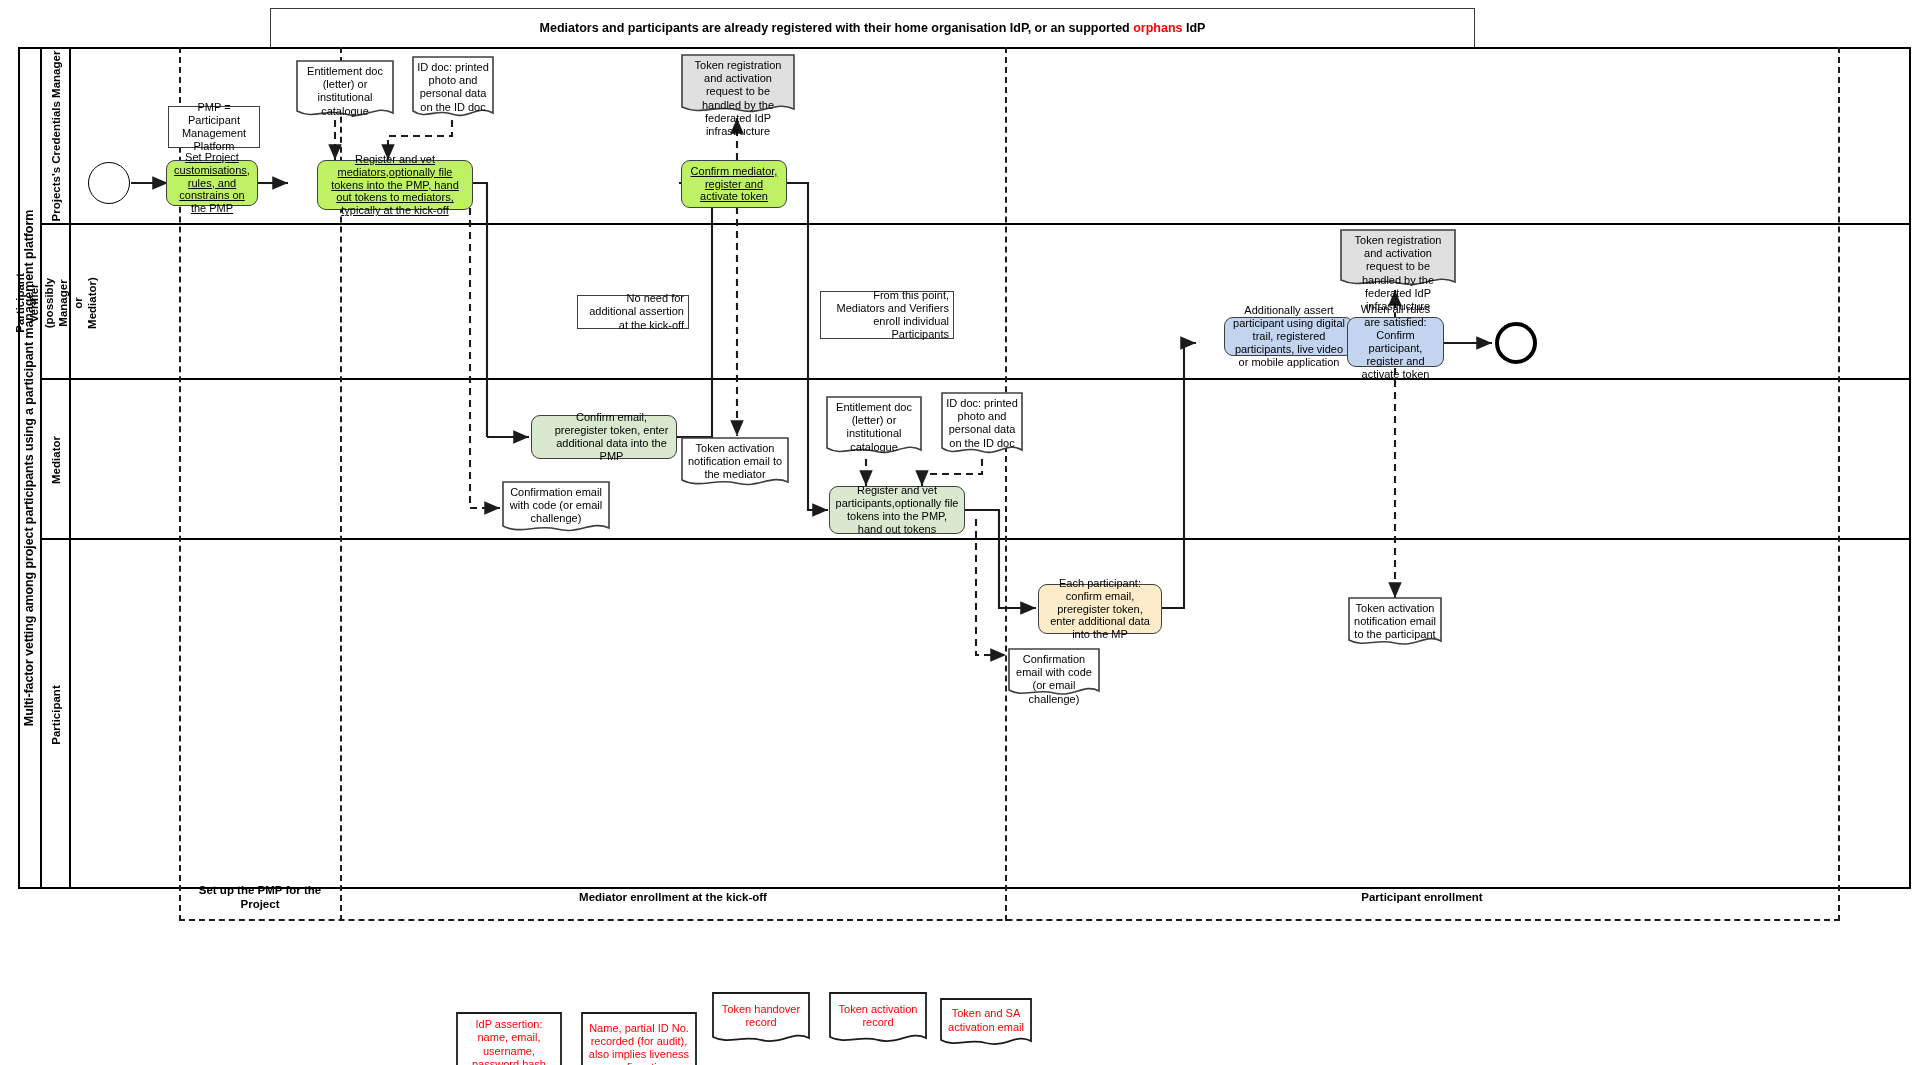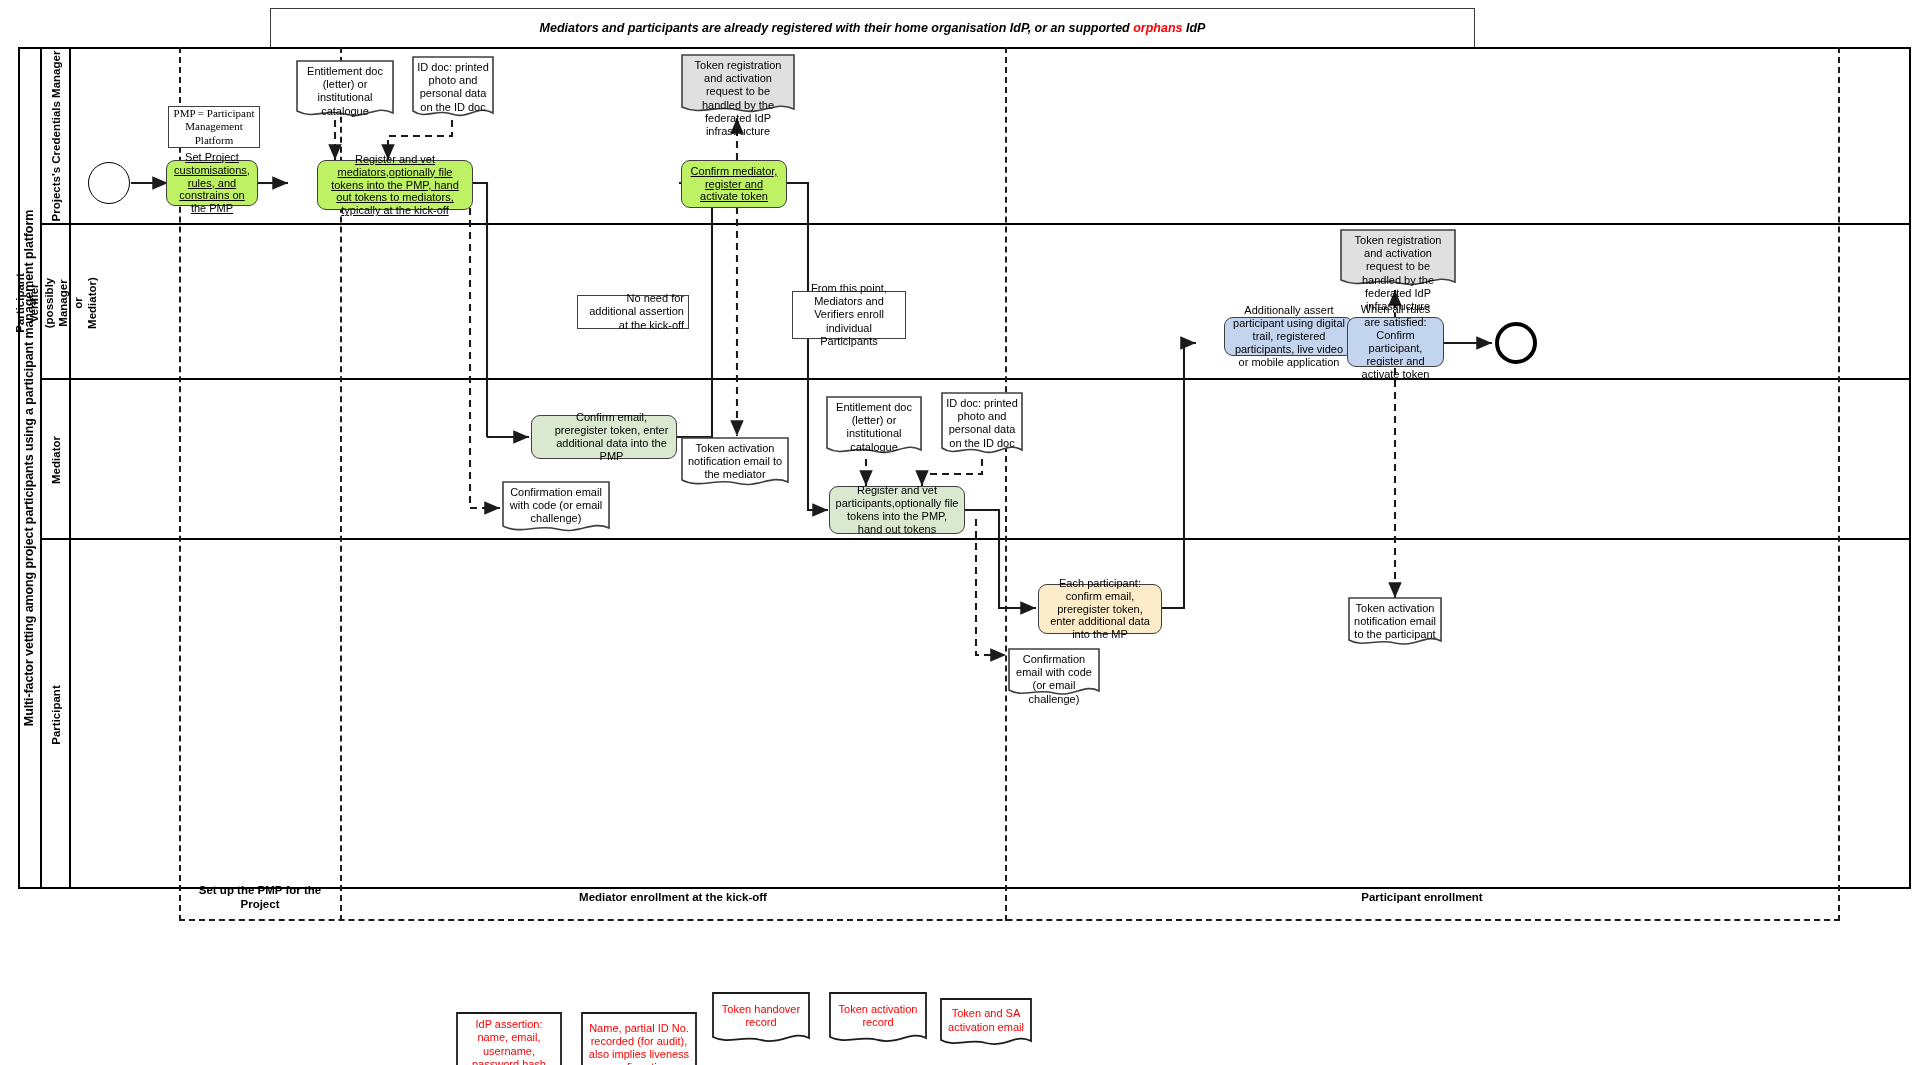--- a/index.html
+++ b/index.html
@@ -22,21 +22,21 @@
   .lane.last{border-bottom:none;}
   .lane-hdr{left:42px;width:29px;border-right:2px solid #000;}
   .lane-hdr span{
      position:absolute;left:50%;top:50%;
      transform:translate(-50%,-50%) rotate(-90deg);
      white-space:nowrap;font-size:11.5px;font-weight:bold;text-align:center;}
   .lane-hdr span.two-line{white-space:pre-line;line-height:1.25;}
 
   
   #hdrbar{left:270px;top:8px;width:1205px;height:39px;border:1px solid #3b3b3b;
-          border-bottom:none;background:#fff;font-style:italic;}
+          border-bottom:none;background:#fff;}
   #hdrbar .t{font-size:12.5px;font-weight:bold;white-space:nowrap;}
   .red{color:#ff0000;}
 
   
   .task{border:1.4px solid #3f3f3f;border-radius:9px;font-size:11px;line-height:1.18;
         padding:3px 5px;background:#fff;}
   .task.orange{background:#bef264;text-decoration:underline;}
   .task.green{background:#d9e8ce;}
   .task.blue{background:#c3d4ef;}
   .task.cream{background:#fcecc9;}
@@ -161,21 +161,21 @@
 
       <path d="M1395,320 L1395,290" marker-end="url(#ahd)"></path>
 
       <path d="M1395,368 L1395,598" marker-end="url(#ahd)"></path>
     </g>
   </svg>
 
   <div class="abs ev start" style="left:88px;top:162px;width:42px;height:42px;"></div>
   <div class="abs ev end" style="left:1495px;top:322px;width:42px;height:42px;"></div>
 
-  <div class="abs ctr note" style="left:168px;top:106px;width:92px;height:42px;font-family:Liberation Serif, serif;">PMP = Participant Management Platform</div>
+  <div class="abs ctr note" style="left:168px;top:106px;width:92px;height:42px;">PMP = Participant Management Platform</div>
 
   <div class="abs ctr task orange" style="left:166px;top:160px;width:92px;height:46px;">Set Project customisations, rules, and constrains on the PMP</div>
 
   <div class="abs ctr task orange" style="left:289px;top:160px;width:156px;height:50px;margin-left:28px;">Register and vet mediators,optionally file tokens into the PMP, hand out tokens to mediators, typically at the kick-off</div>
 
   <div class="abs ctr task orange" style="left:681px;top:160px;width:106px;height:48px;">Confirm mediator, register and activate token</div>
 
   <div class="abs doc" style="left:296px;top:60px;width:98px;height:62px;">
     <svg viewBox="0 0 98 62" preserveAspectRatio="none">
       <path d="M1,1 L97,1 L97,53 C80,44 70,60 49,54 C30,48 18,60 1,51 Z" fill="#ffffff" stroke="#3f3f3f" stroke-width="1.6"></path>
@@ -192,21 +192,21 @@
 
   <div class="abs doc gray" style="left:681px;top:54px;width:114px;height:64px;">
     <svg viewBox="0 0 114 64" preserveAspectRatio="none">
       <path d="M1,1 L113,1 L113,55 C94,46 82,62 58,56 C36,50 20,62 1,53 Z" fill="#e0e0e0" stroke="#3f3f3f" stroke-width="1.6"></path>
     </svg>
     <div class="dtxt">Token registration and activation request  to be handled by the federated IdP infrastructure</div>
   </div>
 
   <div class="abs ctr note" style="left:577px;top:295px;width:112px;height:34px;text-align:right;">No need for additional assertion at the kick-off</div>
 
-  <div class="abs ctr note" style="left:792px;top:291px;width:114px;height:48px;">From this point, Mediators and Verifiers enroll individual Participants</div>
+  <div class="abs ctr note" style="left:820px;top:291px;width:134px;height:48px;text-align:right;">From this point, Mediators and Verifiers enroll individual Participants</div>
 
   <div class="abs ctr task blue" style="left:1224px;top:317px;width:130px;height:39px;">Additionally assert participant using digital trail, registered participants, live video or mobile application</div>
 
   <div class="abs ctr task blue" style="left:1347px;top:317px;width:97px;height:50px;">When all rules are satisfied: Confirm participant, register and activate token</div>
 
   <div class="abs doc gray" style="left:1340px;top:229px;width:116px;height:62px;">
     <svg viewBox="0 0 116 62" preserveAspectRatio="none">
       <path d="M1,1 L115,1 L115,53 C96,44 84,60 59,54 C37,48 20,60 1,51 Z" fill="#e0e0e0" stroke="#3f3f3f" stroke-width="1.6"></path>
     </svg>
     <div class="dtxt">Token registration and activation request  to be handled by the federated IdP infrastructure</div>

